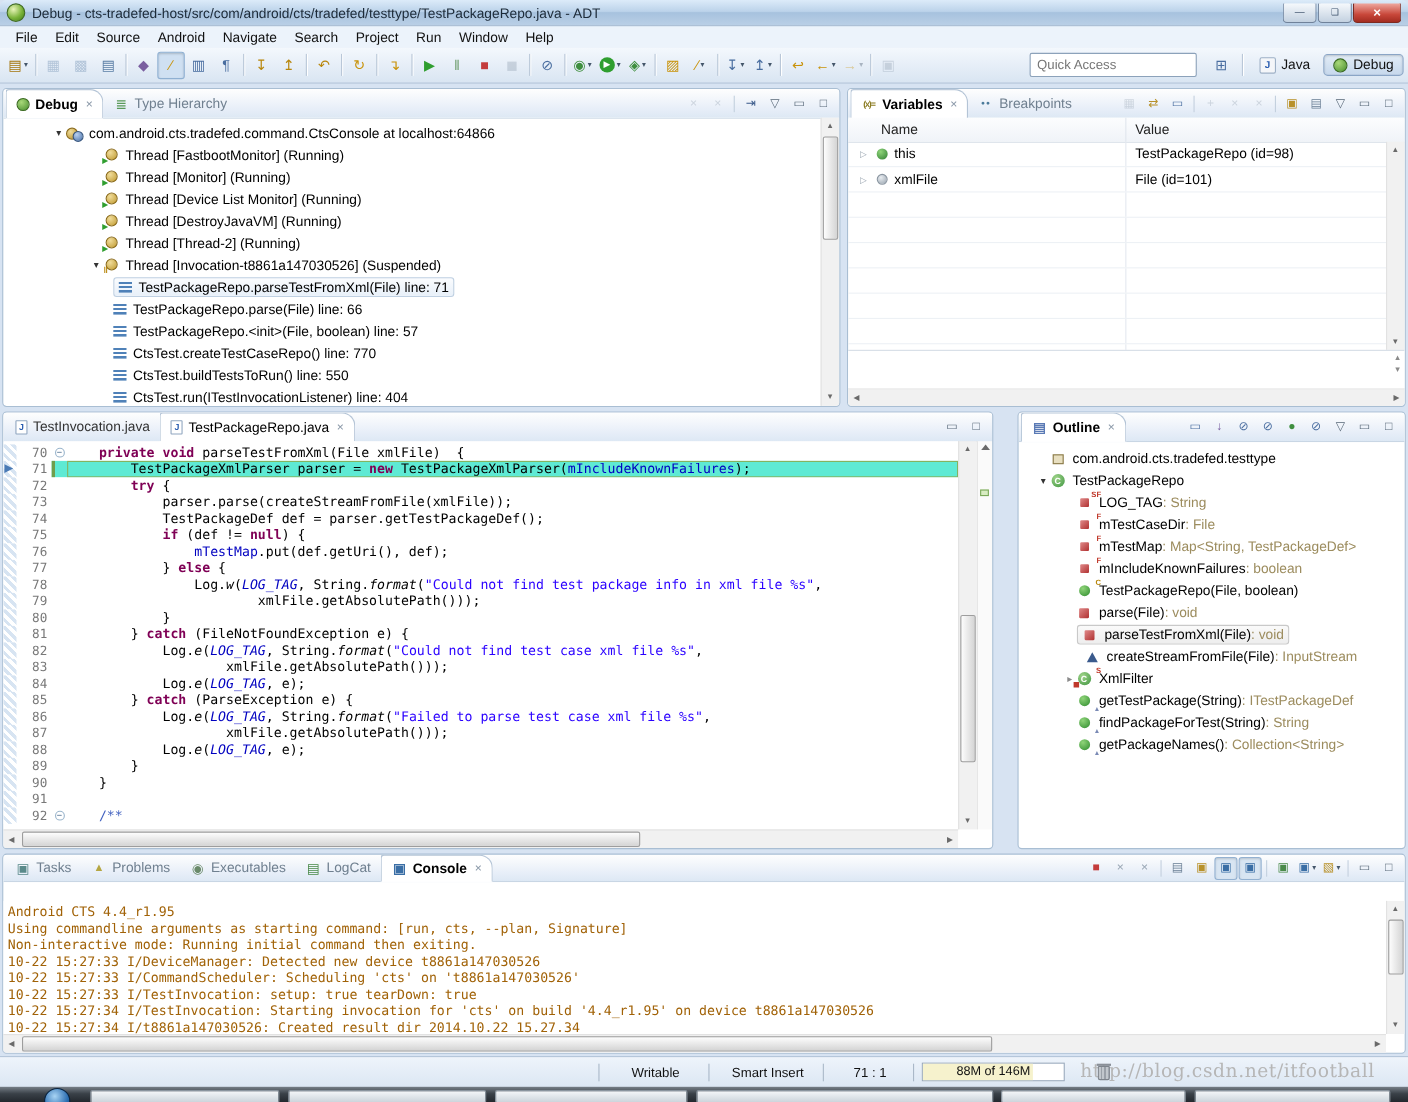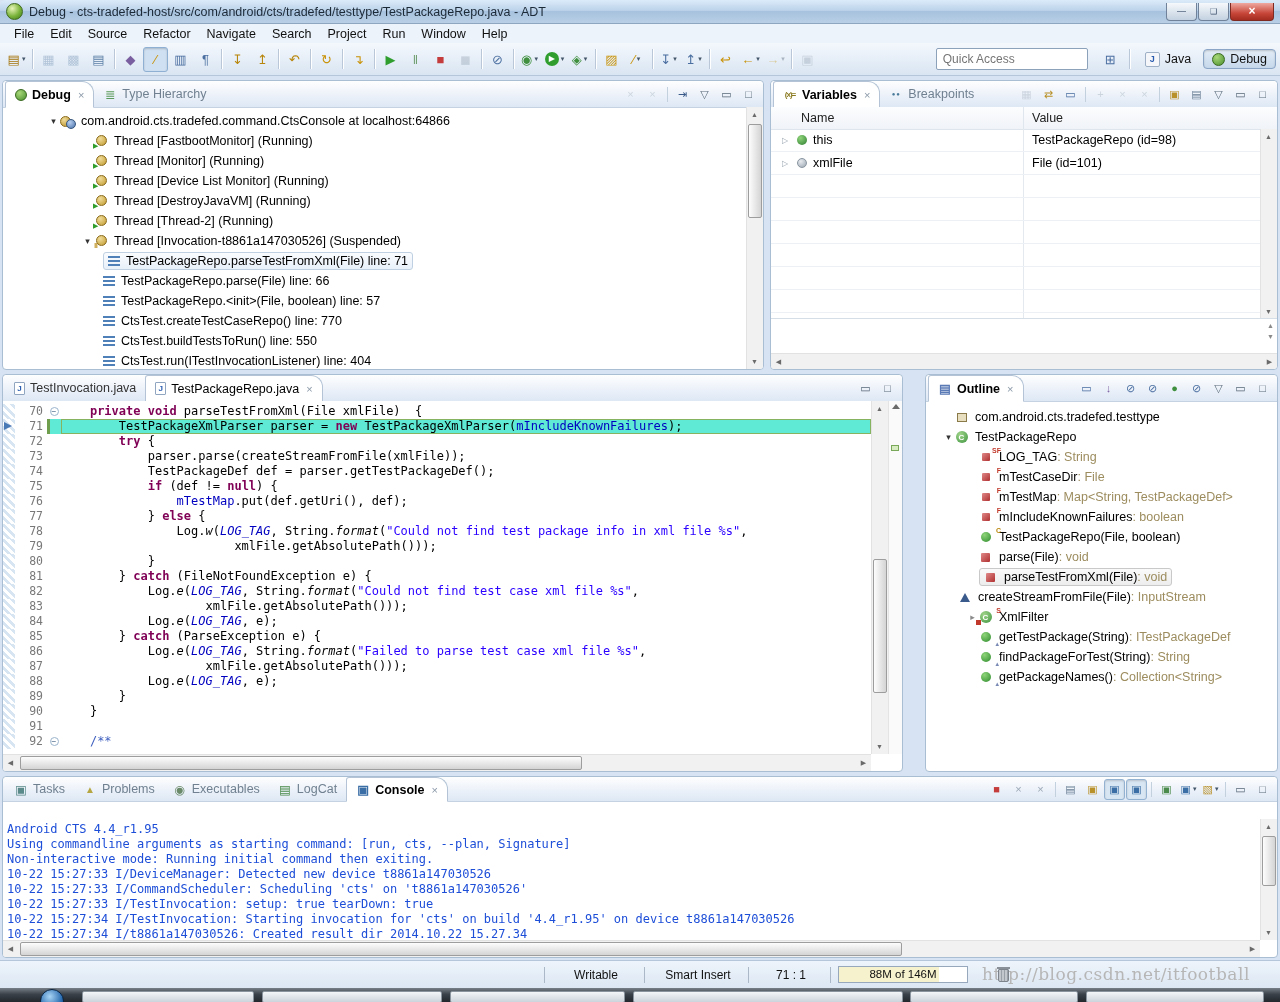--- a/index.html
+++ b/index.html
@@ -147,21 +147,21 @@
      background:radial-gradient(circle at 35% 30%,#9fd489,#3e9440);color:#fff;font-size:8px;font-weight:bold;
      display:flex;align-items:center;justify-content:center;}
   .oi.class-private-icon::after{content:"";position:absolute;left:-3px;bottom:-1px;width:5px;height:5px;background:#c0392b;}
   .oi.method-public-icon::before,.oi.constructor-icon::before{content:"";width:10px;height:10px;border-radius:50%;background:radial-gradient(circle at 35% 30%,#8fd479,#2e8b2e);}
   .oi.method-private-icon::before{content:"";width:9px;height:9px;border-radius:1px;background:linear-gradient(135deg,#e08a8a,#b03030);}
   .oi.field-icon::before{content:"";width:8px;height:8px;border-radius:1px;background:linear-gradient(135deg,#e08a8a,#b03030);}
   .oi.method-default-icon::before{content:"";width:0;height:0;border-left:5px solid transparent;border-right:5px solid transparent;border-bottom:9px solid #3a5a8c;}
   
   #console-desc{position:absolute;top:24px;left:0;right:0;height:18px;font-size:12.5px;color:#000;padding:2px 6px;border-bottom:1px solid #98a5b4;box-sizing:border-box;background:#fff;}
   #console-lines{position:absolute;top:42px;left:0;right:17px;bottom:17px;overflow:hidden;padding:3px 0 0 4px;background:#fff;}
-  .cline{height:15px;font:12px/15px "DejaVu Sans Mono",monospace;white-space:pre;color:#1d4ed8;}
+  .cline{height:15px;font:12px/15px "DejaVu Sans Mono",monospace;white-space:pre;color:#a16207;}
   .console-tabrow{height:24px !important;}
   
   #statusbar{position:absolute;top:960px;left:0;width:1280px;height:28px;background:linear-gradient(#eef4fb,#dbe6f3);border-top:1px solid #b5c6da;font-size:12px;color:#111;}
   .sb-sep{position:absolute;top:6px;width:1px;height:16px;background:#aab8c8;}
   .sb-item{position:absolute;top:0;height:28px;line-height:28px;text-align:center;}
   #heap-box{position:absolute;left:838px;top:5px;width:130px;height:17px;border:1px solid #98a8bc;background:#fff;box-sizing:border-box;}
   #heap-fill{position:absolute;left:0;top:0;bottom:0;width:78%;background:#f6f2cd;}
   #heap-text{position:absolute;left:0;right:0;top:0;line-height:15px;text-align:center;font-size:11.5px;}
   #trash-icon{position:absolute;left:998px;top:8px;width:11px;height:13px;background:repeating-linear-gradient(90deg,#c2c7cd 0 2px,#9aa0a8 2px 3px);border:1px solid #7e848c;border-radius:1px 1px 2px 2px;box-sizing:border-box;}
   #trash-icon::before{content:"";position:absolute;left:-2px;top:-3px;width:13px;height:2px;background:#8a9098;}
@@ -183,21 +183,21 @@
       <span class="wbtn min"></span>
       <span class="wbtn restore"></span>
       <span class="wbtn close"></span>
     </span>
   </div>
 
   <div id="menubar">
       <span class="menu-item">File</span>
       <span class="menu-item">Edit</span>
       <span class="menu-item">Source</span>
-      <span class="menu-item">Refactor</span>
+      <span class="menu-item">Android</span>
       <span class="menu-item">Navigate</span>
       <span class="menu-item">Search</span>
       <span class="menu-item">Project</span>
       <span class="menu-item">Run</span>
       <span class="menu-item">Window</span>
       <span class="menu-item">Help</span>
     </div>
 
   <div id="toolbar">
     <span id="tb-items" style="display:flex;align-items:center;">
@@ -830,21 +830,21 @@
           <span class="otype"> : void</span>
         </div>
         <div class="orow" style="padding-left: 40px;">
           <span class="tarrow"></span>
           <span class="sel-box gray">
             <span class="oi method-private-icon"></span>
             <span>parseTestFromXml(File)</span>
             <span class="otype"> : void</span>
           </span>
         </div>
-        <div class="orow" style="padding-left: 19px;">
+        <div class="orow" style="padding-left: 47px;">
           <span class="tarrow"></span>
           <span class="oi method-default-icon"></span>
           <span>createStreamFromFile(File)</span>
           <span class="otype"> : InputStream</span>
         </div>
         <div class="orow" style="padding-left: 40px; align-items: center;">
           <span class="tarrow closed"></span>
           <span class="oi class-private-icon">
             <span class="sup">S</span>
           </span>

